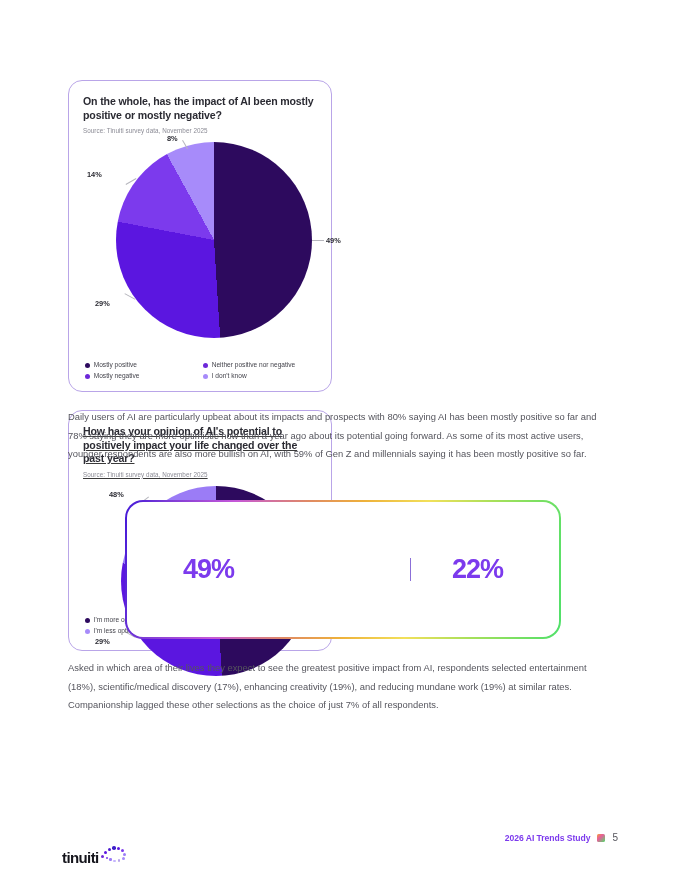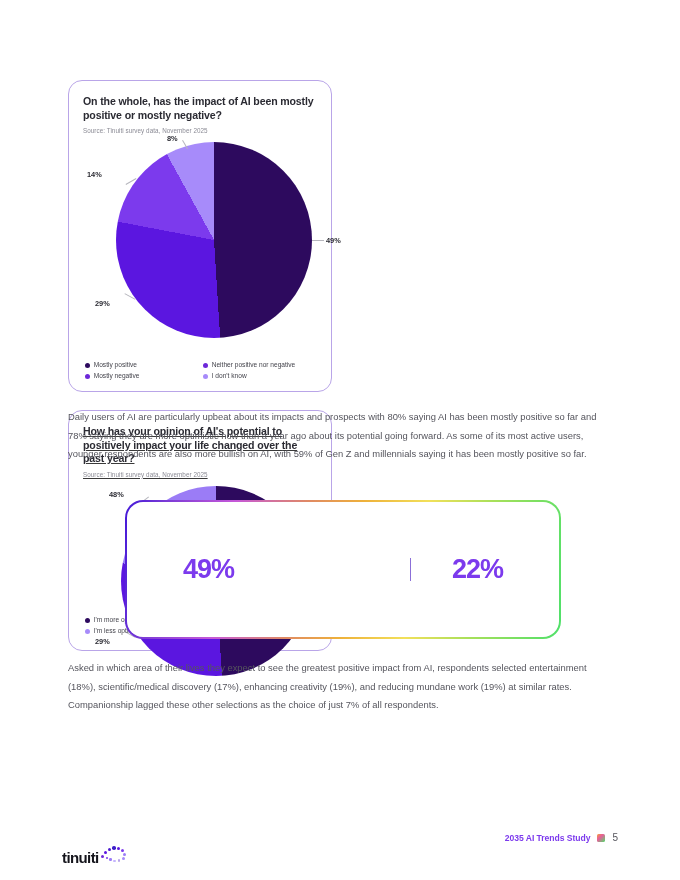--- a/index.html
+++ b/index.html
@@ -352,20 +352,20 @@
         <span style="width:3.2px;height:3.2px;background:#9b7cf6;left:23.5px;top:9px;"></span>
         <span style="width:3px;height:3px;background:#a78bfa;left:22px;top:13px;"></span>
         <span style="width:2.8px;height:2.8px;background:#b9a5e8;left:18px;top:15px;"></span>
         <span style="width:2.6px;height:2.6px;background:#c4b5fd;left:13.5px;top:15.5px;"></span>
         <span style="width:2.6px;height:2.6px;background:#9b7cf6;left:9.5px;top:14px;"></span>
         <span style="width:2.4px;height:2.4px;background:#7c3aed;left:6px;top:13px;"></span>
       </span>
     </div>
 
     <div class="footer-right">
-      <span class="footer-title">2035 AI Trends Study</span>
+      <span class="footer-title">2026 AI Trends Study</span>
       <span class="footer-badge"></span>
       <span class="footer-page">5</span>
     </div>
 
   </div>
 
 </div>
 
 </body></html>

